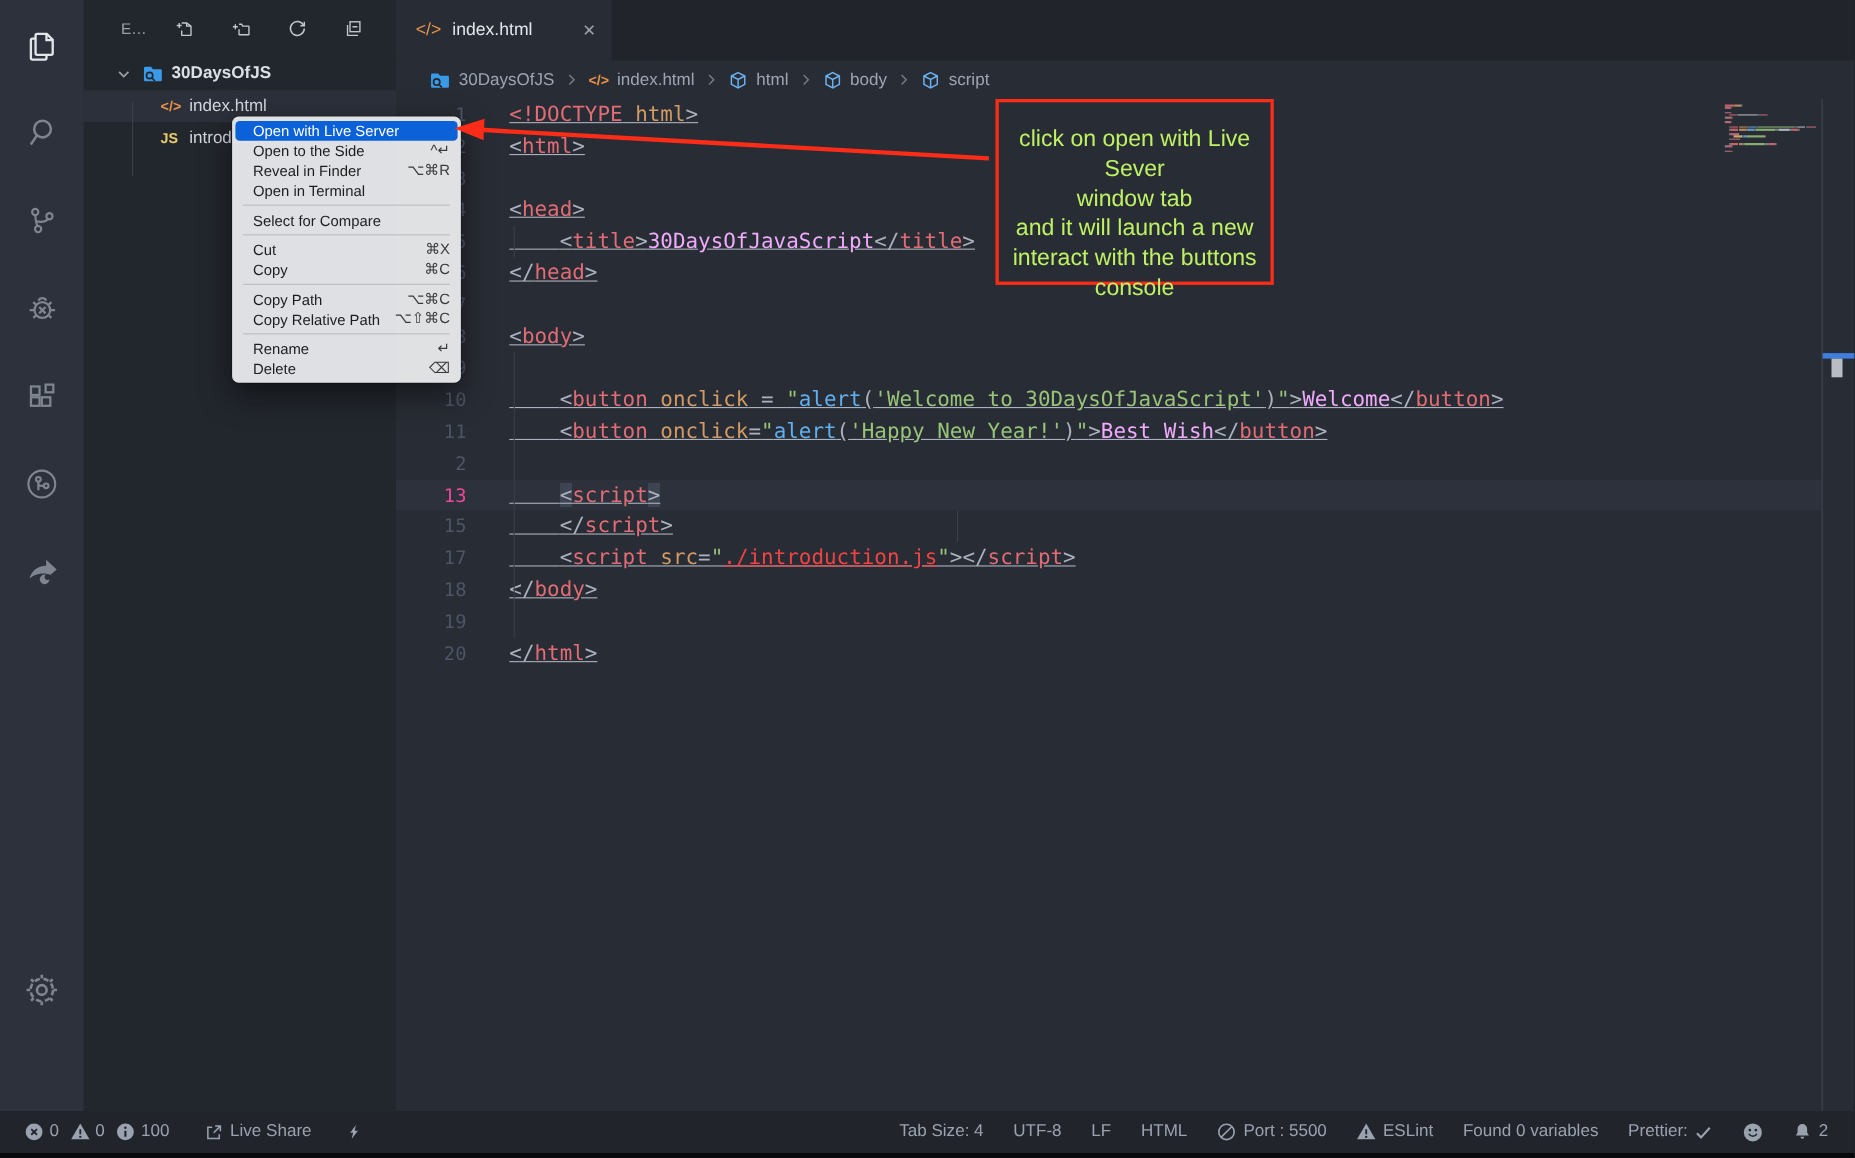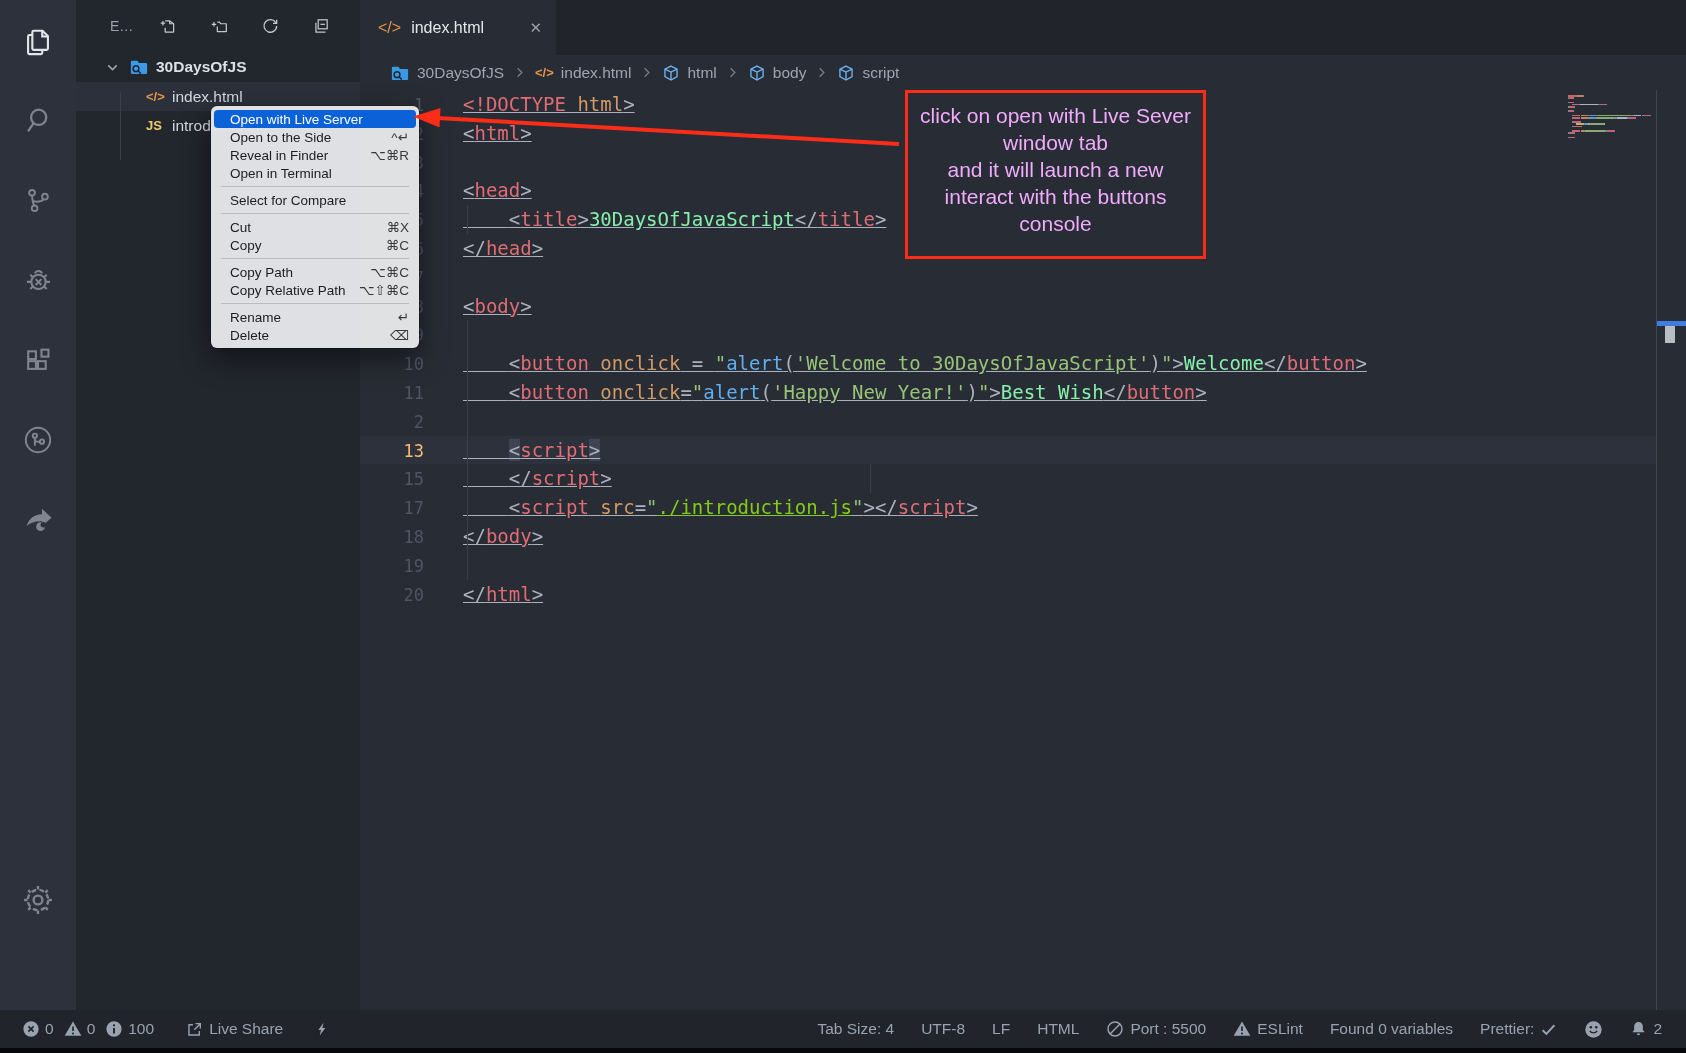--- a/index.html
+++ b/index.html
@@ -41,40 +41,40 @@
   .crumb{ display:flex; align-items:center; gap:7px; cursor:pointer; }
   .crumb .ficon-html{ font-weight:bold; font-size:13px; }
   .crumb-sep{ color:#767d89; margin:0 8px; display:flex; }
 
   
   .codearea{ position:absolute; left:0; top:90px; width:1296px; height:920px;
              font-family:"DejaVu Sans Mono","Liberation Mono",monospace; font-size:19px; color:#abb2bf; }
   .code-line{ height:28.8px; line-height:28.8px; white-space:pre; position:relative; }
   .code-line.current{ background:#2c313c; }
   .ln-num{ display:inline-block; width:64px; text-align:right; color:#4d5566; font-size:17px; }
-  .code-line.current .ln-num{ color:#fdba74; }
+  .code-line.current .ln-num{ color:#ec4899; }
   .ln-txt{ padding-left:39px;text-decoration:underline; }
   .tk-pun{ color:#abb2bf; } .tk-tag{ color:#e06c75; } .tk-attr{ color:#d19a66; }
   .tk-str{ color:#98c379; } .tk-fn{ color:#61afef; } .tk-cls{ color:#e5c07b; }
-  .tk-txt{ color:#86efac; } .tk-brk{ color:#e5c07b; }
-  .tk-lnk{ color:#84cc16; text-decoration:underline; }
+  .tk-txt{ color:#f0abfc; } .tk-brk{ color:#e5c07b; }
+  .tk-lnk{ color:#ef4444; text-decoration:underline; }
   .tk-hl{ background:#3e4451; }
   .guide{ position:absolute; width:1px; background:#3b4048; }
 
   
   .minimap{ position:absolute; left:1208px; top:5px; width:86px; }
   .mm-line{ position:relative; height:2.2px; }
   .mm-seg{ position:absolute; top:0; height:1.7px; opacity:.85; }
   .scrollzone{ position:absolute; left:1296px; top:90px; width:30px; height:920px; border-left:1px solid #41464f; }
   .sz-dec{ position:absolute; left:0; top:231px; width:29px; height:5px; background:#3f7de0; }
   .sz-thumb{ position:absolute; left:8px; top:236px; width:10px; height:17px; background:#b9bcc2; }
 
   
-  .annotation{ position:absolute; left:905px; top:90px; width:301px; height:169px; border:3px solid #fb2c18;
-               color:#f0abfc; font-size:21px; line-height:27px; text-align:center; padding-top:9px; z-index:20; }
+  .annotation{ position:absolute; left:905px; top:90px; width:253px; height:169px; border:3px solid #fb2c18;
+               color:#bef264; font-size:21px; line-height:27px; text-align:center; padding-top:20px; z-index:20; }
   .arrow-svg{ position:absolute; left:0; top:0; width:1686px; height:1053px; pointer-events:none; z-index:45; }
 
   
   .ctxmenu{ position:absolute; left:211px; top:106px; width:208px; background:rgba(227,228,231,.98);
             border-radius:6px; box-shadow:0 10px 28px rgba(0,0,0,.5),0 0 0 1px rgba(0,0,0,.18);
             padding:4px 0; z-index:40; font-size:13.5px; color:#1d1d1f; }
   .cm-item{ height:18px; display:flex; align-items:center; padding:0 10px 0 19px; cursor:pointer; }
   .cm-label{ flex:1; white-space:nowrap; }
   .cm-shortcut{ color:#3a3a3c; white-space:nowrap; }
   .cm-item.hl{ background:#0a61d8; color:#fff; margin:0 3px; padding:0 7px 0 16px; border-radius:4px; }

